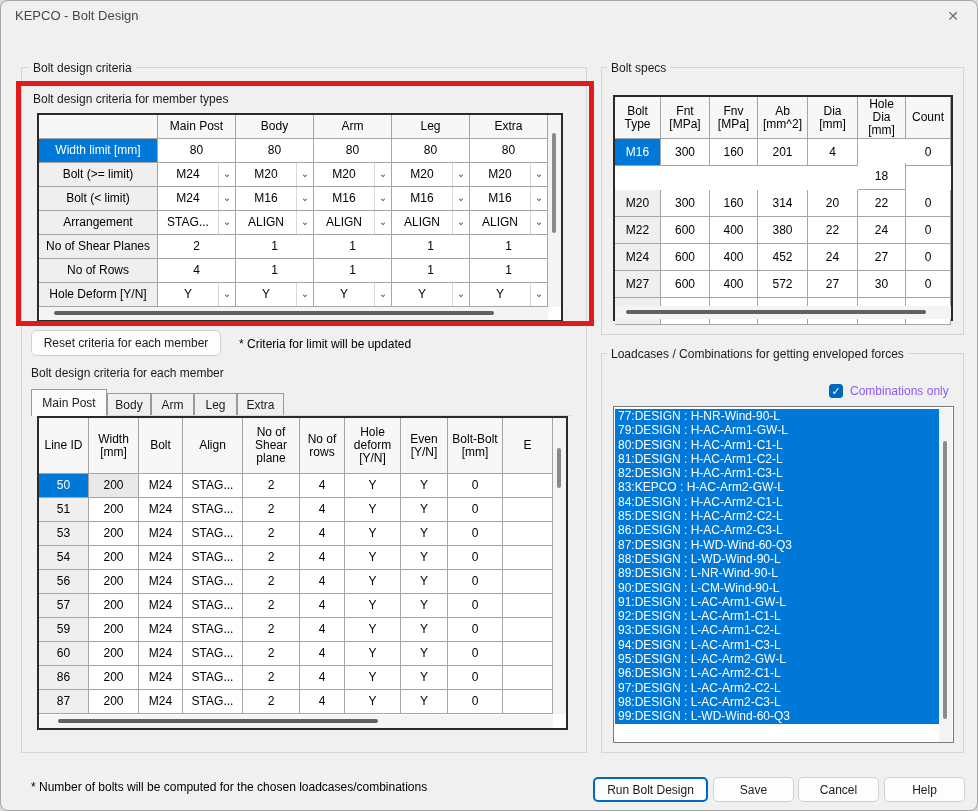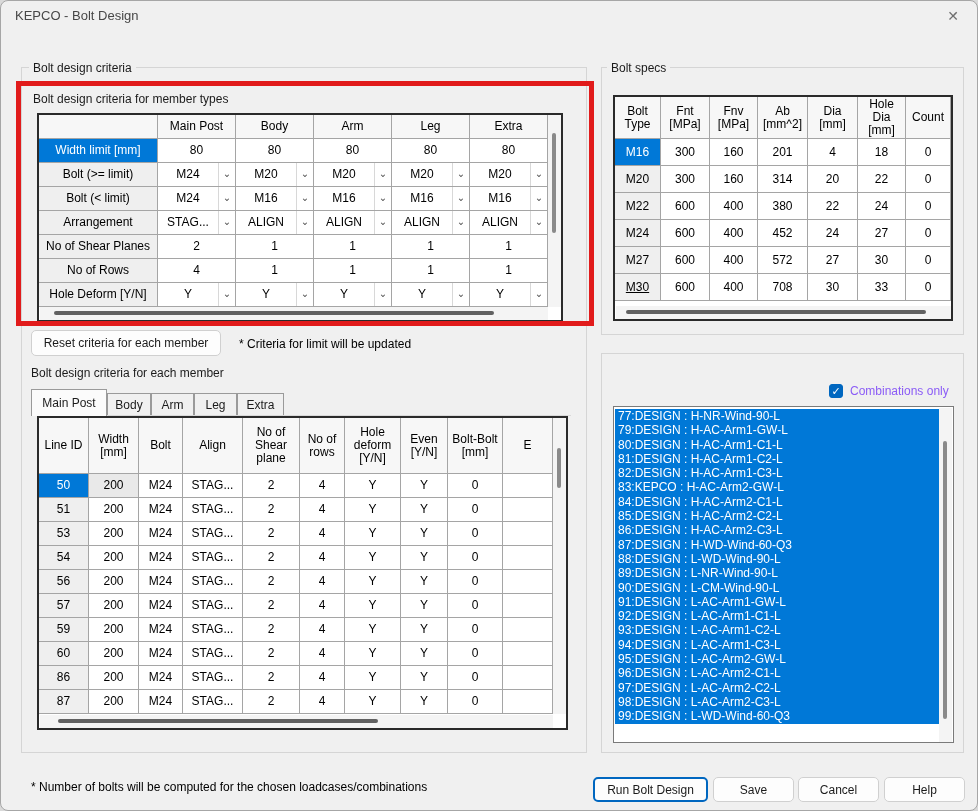--- a/index.html
+++ b/index.html
@@ -314,21 +314,21 @@
 Dia
 [mm]</div>
         <div class="cell hdr" style="width: 45px; height: 42px;">Count</div>
       </div>
       <div class="row">
         <div class="cell sel" style="width: 46px; height: 27px;">M16</div>
         <div class="cell" style="width: 49px; height: 27px;">300</div>
         <div class="cell" style="width: 48px; height: 27px;">160</div>
         <div class="cell" style="width: 50px; height: 27px;">201</div>
         <div class="cell" style="width: 50px; height: 27px;">4</div>
-        <div class="cell" style="width: 48px; height: 27px;">18</div>
+        <div class="cell" style="width: 48px; height: 27px; margin-top: 24px;">18</div>
         <div class="cell" style="width: 45px; height: 27px;">0</div>
       </div>
       <div class="row">
         <div class="cell rhdr" style="width: 46px; height: 27px;">M20</div>
         <div class="cell" style="width: 49px; height: 27px;">300</div>
         <div class="cell" style="width: 48px; height: 27px;">160</div>
         <div class="cell" style="width: 50px; height: 27px;">314</div>
         <div class="cell" style="width: 50px; height: 27px;">20</div>
         <div class="cell" style="width: 48px; height: 27px;">22</div>
         <div class="cell" style="width: 45px; height: 27px;">0</div>
@@ -368,20 +368,21 @@
         <div class="cell" style="width: 50px; height: 27px;">30</div>
         <div class="cell" style="width: 48px; height: 27px;">33</div>
         <div class="cell" style="width: 45px; height: 27px;">0</div>
       </div>
       <div class="sb-h" style="bottom: 0px; right: 0px;">
         <div class="hthumb" style="left: 10px; width: 300px;"></div>
       </div>
     </div>
 
   <div class="gb" style="left:600px;top:352px;width:363px;height:400px;"></div>
+  <span class="gb-label" style="left:606px;top:346px;">Loadcases / Combinations for getting enveloped forces</span>
   <div class="cb" style="left:828px;top:383px;">
     <span>✓</span>
   </div>
   <span class="cb-label" style="left:849px;top:383px;">Combinations only</span>
   <div class="listbox" style="left:612px;top:405px;width:341px;height:337px;" id="lc-list">
       <div style="padding: 2px 0px 0px 1px;">
         <div class="li">77:DESIGN : H-NR-Wind-90-L</div>
         <div class="li">79:DESIGN : H-AC-Arm1-GW-L</div>
         <div class="li">80:DESIGN : H-AC-Arm1-C1-L</div>
         <div class="li">81:DESIGN : H-AC-Arm1-C2-L</div>

